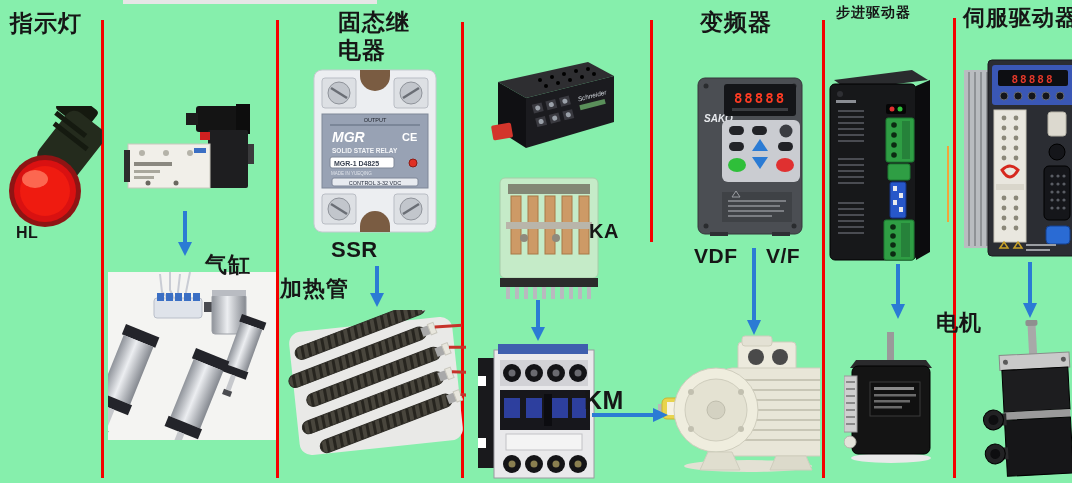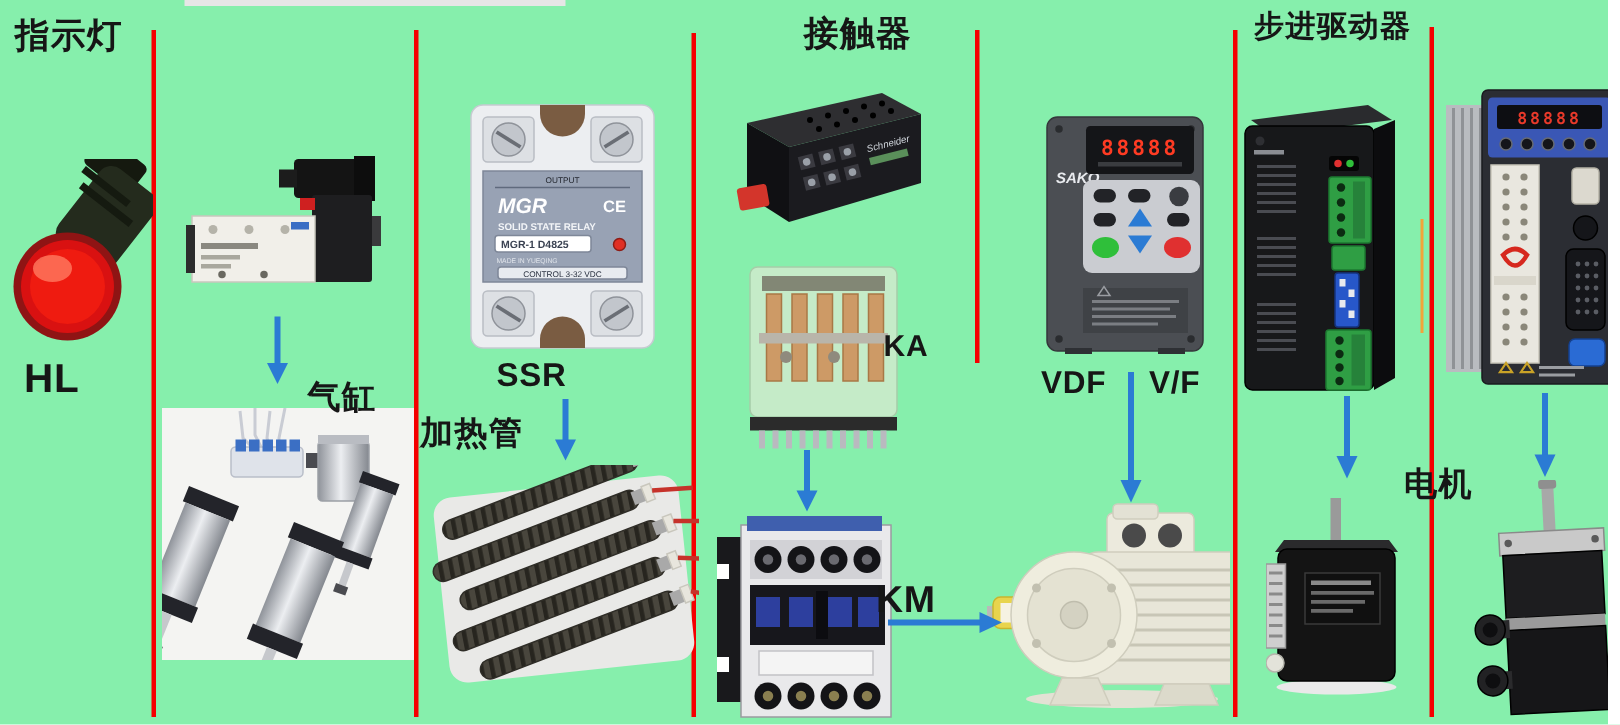--- a/index.html
+++ b/index.html
@@ -51,24 +51,29 @@
 
   <div class="divider" style="left:101px;top:20px;height:458px"></div>
   <div class="divider" style="left:276px;top:20px;height:458px"></div>
   <div class="divider" style="left:461px;top:22px;height:456px"></div>
   <div class="divider" style="left:650px;top:20px;height:222px"></div>
   <div class="divider" style="left:822px;top:20px;height:458px"></div>
   <div class="divider" style="left:953px;top:18px;height:460px"></div>
   <div class="accent-line" style="left:947px;top:146px;height:76px;width:2px"></div>
 
   <div class="col-title" style="left:10px;top:8px"><span>指示灯</span></div>
-  <div class="col-title" style="left:536px;top:7px"><span>接触器</span></div>
-  <div class="col-title" style="left:836px;top:4px;font-size:20px"><span>步进驱动器</span></div>
-
-  <div class="part-label lbl-en" style="left:16px;top:237px;font-size:27px">HL</div>
+  <div class="col-title" style="left:338px;top:8px">
+    <span class="line">固态继</span>
+    <span class="line">电器</span>
+  </div>
+  <div class="col-title" style="left:700px;top:7px"><span>变频器</span></div>
+  <div class="col-title" style="left:836px;top:4px;font-size:14px"><span>步进驱动器</span></div>
+  <div class="col-title" style="left:963px;top:3px;font-size:22px"><span>伺服驱动器</span></div>
+
+  <div class="part-label lbl-en" style="left:16px;top:224px;font-size:16px">HL</div>
   <div class="part-label lbl-cn" style="left:205px;top:250px">气缸</div>
   <div class="part-label lbl-en" style="left:331px;top:237px;font-size:22px">SSR</div>
   <div class="part-label lbl-cn" style="left:280px;top:274px">加热管</div>
   <div class="part-label lbl-en" style="left:589px;top:220px;font-size:20px">KA</div>
   <div class="part-label lbl-en" style="left:584px;top:386px;font-size:25px">KM</div>
   <div class="part-label lbl-en" style="left:694px;top:244px">VDF</div>
   <div class="part-label lbl-en" style="left:766px;top:244px">V/F</div>
   <div class="part-label lbl-cn" style="left:936px;top:308px">电机</div>
 
   <svg class="arrow" style="left:176px;top:211px" width="18" height="46">

